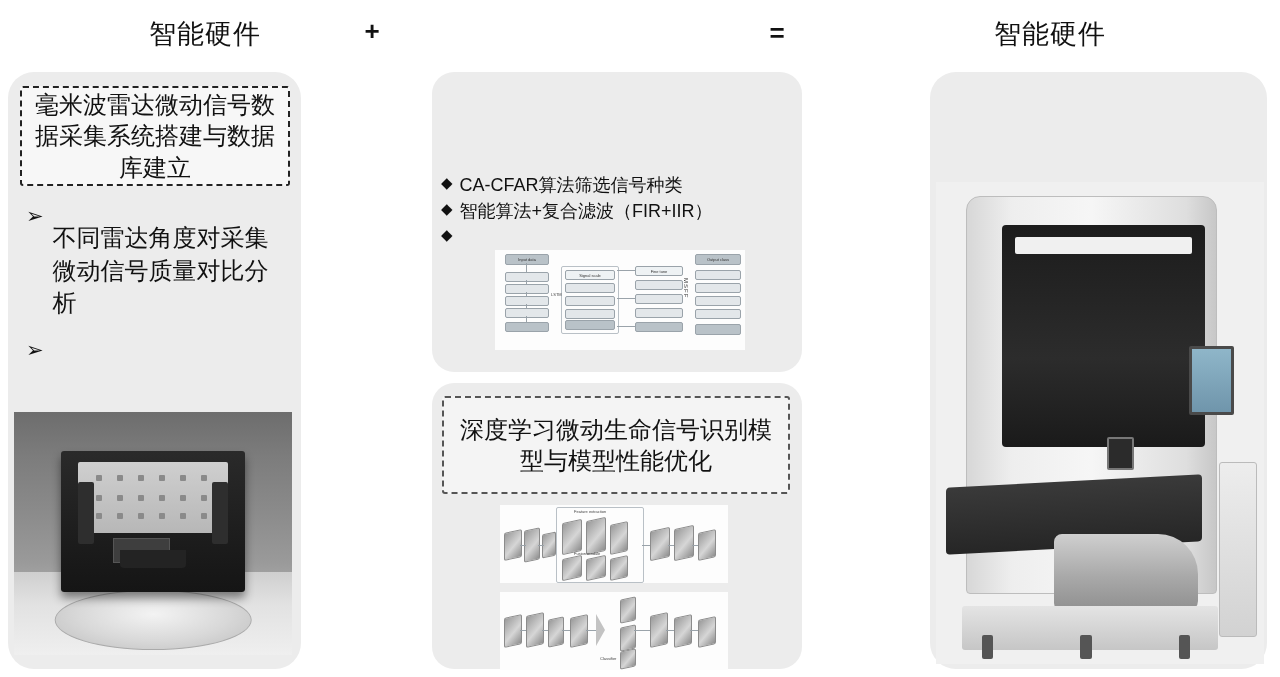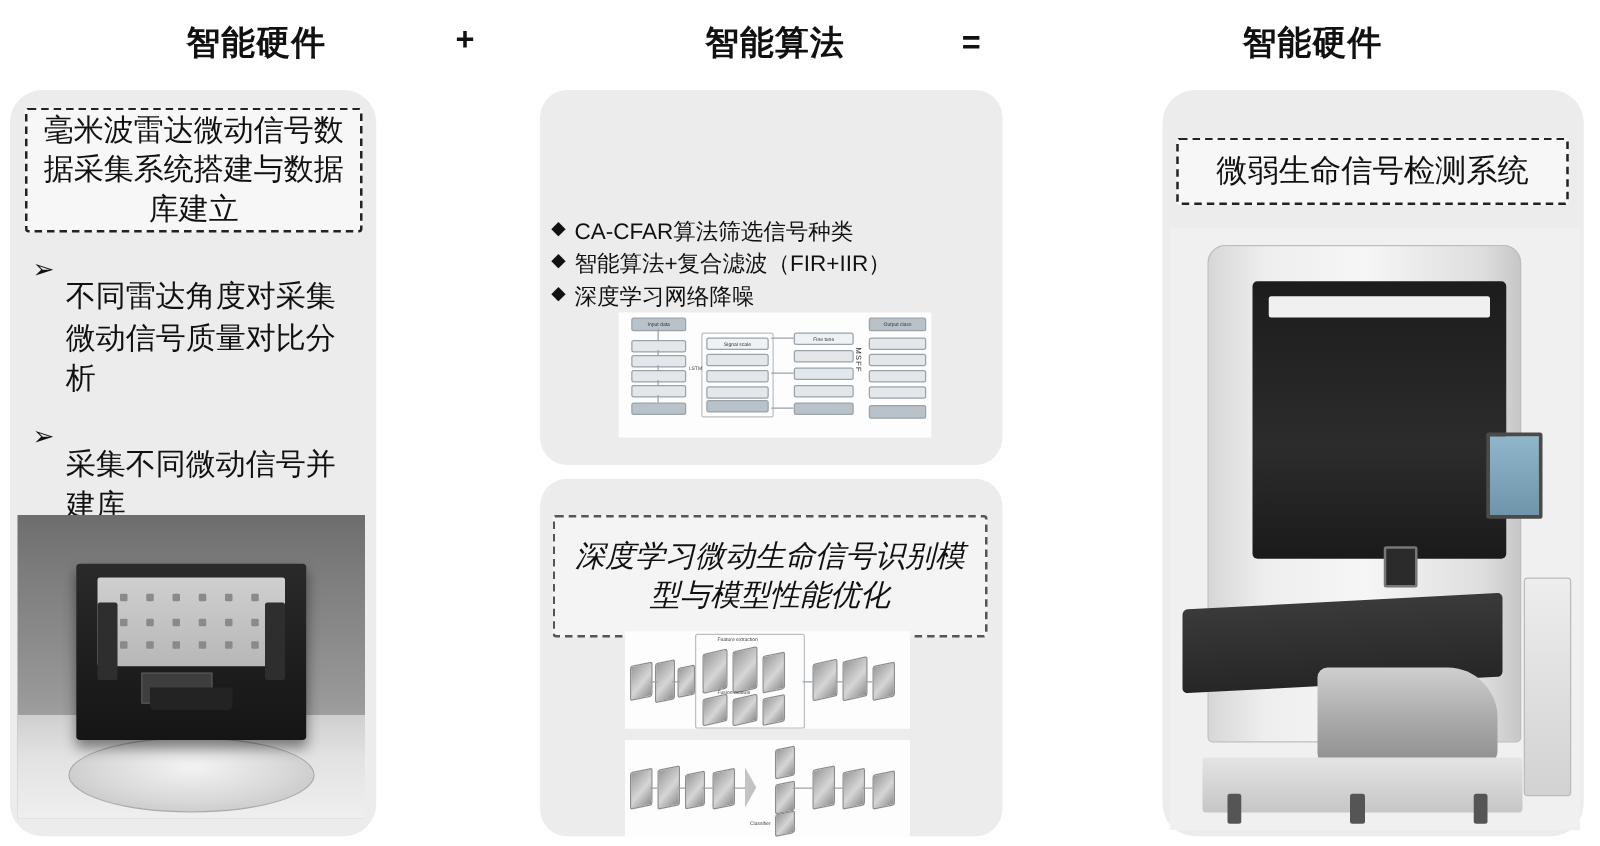--- a/index.html
+++ b/index.html
@@ -18,21 +18,21 @@
   .slide {
     position: relative;
     width: 1280px;
     height: 677px;
   }
 
   
   .col-title {
     position: absolute;
     font-size: 27px;
-    font-weight: bold;
+    font-weight: normal;
     letter-spacing: 1px;
     text-align: center;
     color: #111;
     white-space: nowrap;
   }
   .op-sign {
     position: absolute;
     font-size: 26px;
     font-weight: bold;
     color: #111;
@@ -354,39 +354,37 @@
     border-bottom: 16px solid transparent;
   }
 </style>
 </head>
 <body>
 
 <div class="slide">
 
   <div class="col-title" style="left:55px; top:16px; width:300px;">智能硬件</div>
   <div class="op-sign" style="left:340px; top:16px; width:64px;">+</div>
-  <div class="col-title" style="left:470px; top:16px; width:300px;">智能算法</div>
   <div class="op-sign" style="left:745px; top:18px; width:64px;">=</div>
   <div class="col-title" style="left:895px; top:16px; width:310px;">智能硬件</div>
 
   <div class="panel" style="left:8px; top:72px; width:293px; height:597px;">
   </div>
 
   <div class="dashed-box big" style="left:20px; top:86px; width:270px; height:100px;">
     <div class="txt">毫米波雷达微动信号数据采集系统搭建与数据库建立</div>
   </div>
 
   <div class="bullet-row" style="left:26px; top:202px; width:262px;">
     <div class="bullet-mark">➢</div>
     <div class="bullet-text">不同雷达角度对采集微动信号质量对比分析</div>
   </div>
 
   <div class="bullet-row" style="left:26px; top:336px; width:262px;">
     <div class="bullet-mark">➢</div>
-    <div class="bullet-text">采集不同微动信号并建库</div>
   </div>
 
   <div class="photo photo-radar" style="left:14px; top:412px; width:278px; height:243px;">
     <div class="desk"></div>
     <div class="disc"></div>
     <div class="board-body">
       <div class="board-panel">
         <div class="ant" style="left:12%; top:18%;"></div>
         <div class="ant" style="left:26%; top:18%;"></div>
         <div class="ant" style="left:40%; top:18%;"></div>
@@ -423,21 +421,20 @@
   <div class="diamond-row" style="left:441px; top:172px;">
     <div class="diamond-mark">◆</div>
     <div class="diamond-text">CA-CFAR算法筛选信号种类</div>
   </div>
   <div class="diamond-row" style="left:441px; top:198px;">
     <div class="diamond-mark">◆</div>
     <div class="diamond-text">智能算法+复合滤波（FIR+IIR）</div>
   </div>
   <div class="diamond-row" style="left:441px; top:224px;">
     <div class="diamond-mark">◆</div>
-    <div class="diamond-text">深度学习网络降噪</div>
   </div>
 
   <div class="thumb" style="left:495px; top:250px; width:250px; height:100px;">
     <div class="node dark" style="left:10px; top:4px; width:42px; height:9px;">Input data</div>
     <div class="node" style="left:10px; top:22px; width:42px; height:8px;"></div>
     <div class="node" style="left:10px; top:34px; width:42px; height:8px;"></div>
     <div class="node" style="left:10px; top:46px; width:42px; height:8px;"></div>
     <div class="node" style="left:10px; top:58px; width:42px; height:8px;"></div>
     <div class="node dark" style="left:10px; top:72px; width:42px; height:8px;"></div>
     <div class="wire v" style="left:31px; top:13px; height:9px;"></div>
@@ -469,21 +466,21 @@
     <div class="node" style="left:200px; top:20px; width:44px; height:8px;"></div>
     <div class="node" style="left:200px; top:33px; width:44px; height:8px;"></div>
     <div class="node" style="left:200px; top:46px; width:44px; height:8px;"></div>
     <div class="node" style="left:200px; top:59px; width:44px; height:8px;"></div>
     <div class="node dark" style="left:200px; top:74px; width:44px; height:9px;"></div>
   </div>
 
   <div class="subpanel" style="left:432px; top:383px; width:370px; height:286px; background:#ececec;">
   </div>
 
-  <div class="dashed-box thin" style="left:442px; top:412px; width:348px; height:98px;font-style:italic;">
+  <div class="dashed-box thin" style="left:442px; top:396px; width:348px; height:98px;">
     <div class="txt" style="font-size:24px;">深度学习微动生命信号识别模型与模型性能优化</div>
   </div>
 
   <div class="thumb" style="left:500px; top:505px; width:228px; height:78px;">
     <div class="grp" style="left:56px; top:2px; width:86px; height:74px;"></div>
     <div class="blob" style="left:4px; top:26px; width:16px; height:26px;"></div>
     <div class="blob" style="left:24px; top:24px; width:14px; height:30px;"></div>
     <div class="blob" style="left:42px; top:28px; width:12px; height:22px;"></div>
     <div class="blob" style="left:62px; top:16px; width:18px; height:30px;"></div>
     <div class="blob" style="left:86px; top:14px; width:18px; height:32px;"></div>
@@ -521,23 +518,20 @@
     <div class="wire" style="left:62px; top:38px; width:8px;"></div>
     <div class="wire" style="left:86px; top:38px; width:10px;"></div>
     <div class="wire" style="left:134px; top:38px; width:16px;"></div>
     <div class="wire" style="left:166px; top:38px; width:8px;"></div>
     <div class="wire" style="left:190px; top:38px; width:8px;"></div>
   </div>
 
   <div class="panel" style="left:930px; top:72px; width:337px; height:597px;">
   </div>
 
-  <div class="dashed-box" style="left:941px; top:110px; width:314px; height:54px;">
-    <div class="txt" style="font-size:25px;">微弱生命信号检测系统</div>
-  </div>
 
   <div class="photo photo-machine" style="left:936px; top:182px; width:328px; height:482px; background:#f0f0f0;">
     <div class="pm-body"></div>
     <div class="pm-cavity"></div>
     <div class="pm-lamp"></div>
     <div class="pm-screen"></div>
     <div class="pm-scanner"></div>
     <div class="pm-belt"></div>
     <div class="pm-roller"></div>
     <div class="pm-side"></div>

